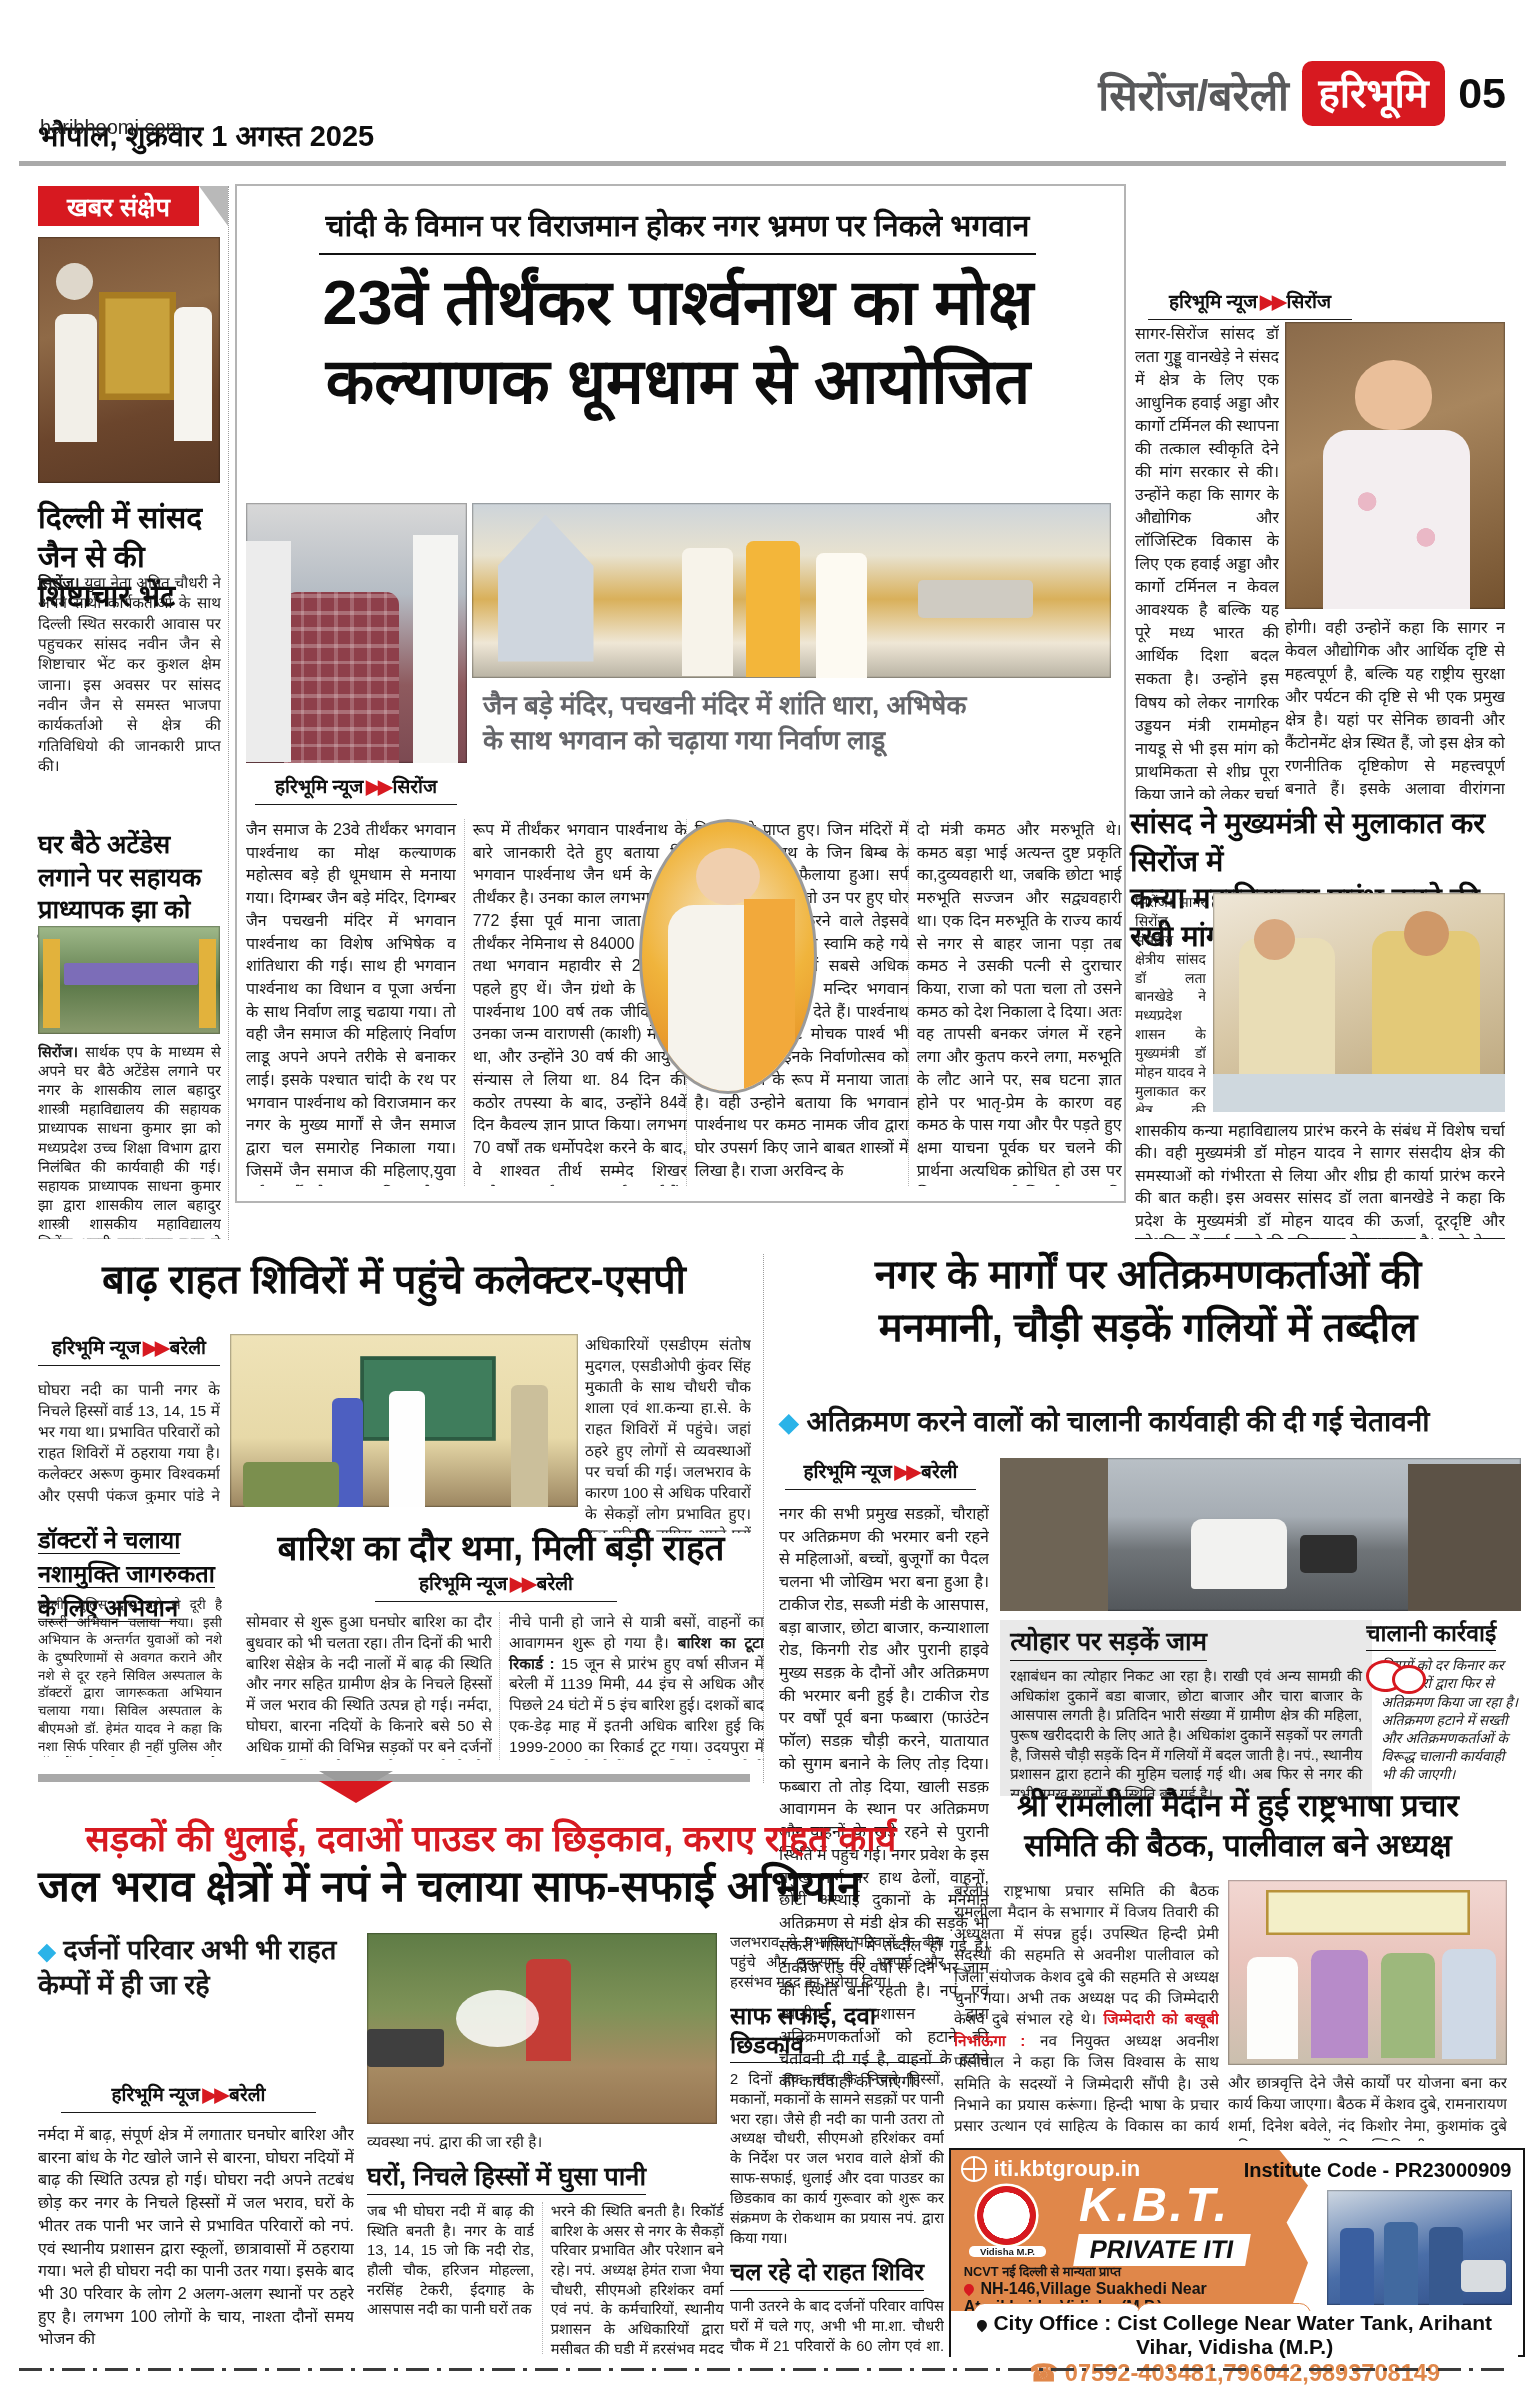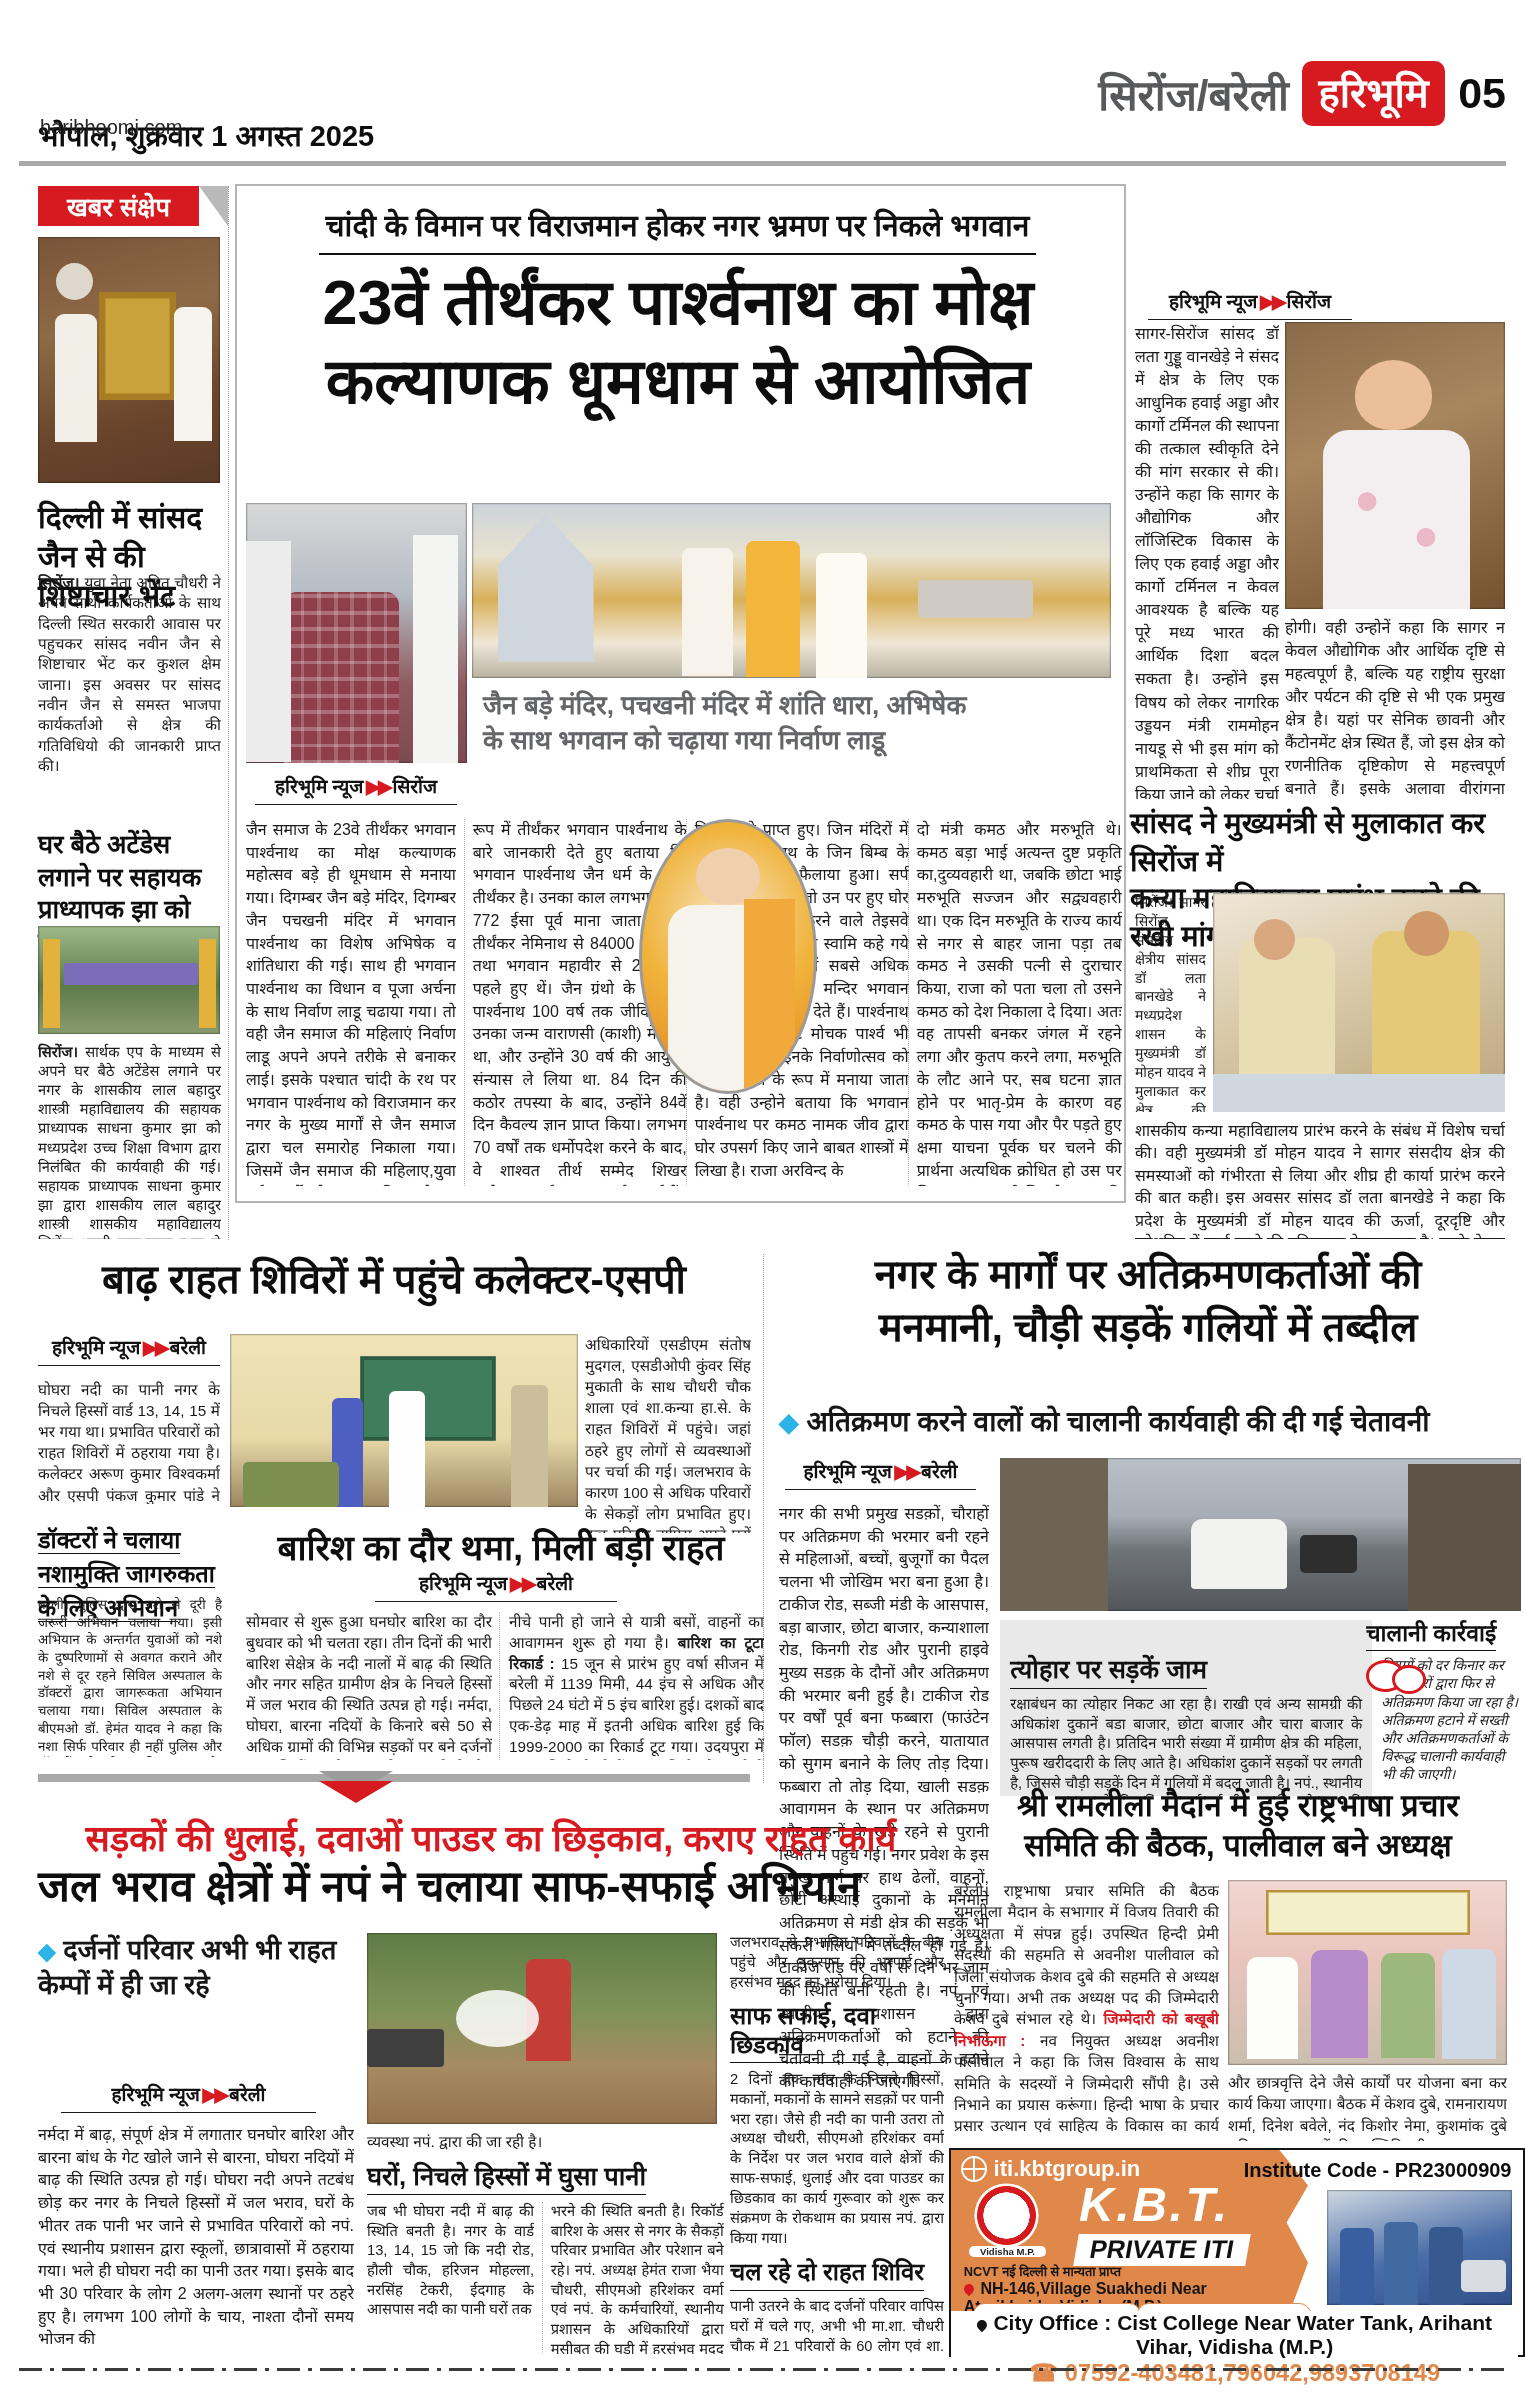--- a/index.html
+++ b/index.html
@@ -199,21 +199,21 @@
   </div>
 
   <div class="abs photo ph-street ph-frame" style="left:1000px;top:1458px;width:521px;height:153px;">
     <div class="abs" style="left:191px;top:61px;width:96px;height:70px;background:#f2f2f0;border-radius:11.5px 11.5px 3.8px 3.8px;"></div>
     <div class="abs" style="left:0;top:0;width:108px;height:153px;background:#6e6455;"></div>
     <div class="abs" style="left:408px;top:6.4px;width:113px;height:147px;background:#5c5246;"></div>
     <div class="abs" style="left:300px;top:77px;width:57px;height:38px;background:#2e2e2e;border-radius:5.1px;"></div>
   </div>
 
   <div class="abs clip" style="left:1000px;top:1620px;width:352px;height:163px;background:#e9e9e9;padding:6.4px 10.2px;">
-    <div class="subhead" style="font-size:25.5px;margin-top:28px;">त्योहार पर सड़कें जाम</div>
+    <div class="subhead" style="font-size:25.5px;">त्योहार पर सड़कें जाम</div>
     <div class="body-text justify" style="font-size:14.7px;line-height:1.34;margin-top:6.4px;">रक्षाबंधन का त्योहार निकट आ रहा है। राखी एवं अन्य सामग्री की अधिकांश दुकानें बडा बाजार, छोटा बाजार और चारा बाजार के आसपास लगती है। प्रतिदिन भारी संख्या में ग्रामीण क्षेत्र की महिला, पुरूष खरीददारी के लिए आते है। अधिकांश दुकानें सड़कों पर लगती है, जिससे चौड़ी सड़कें दिन में गलियों में बदल जाती है। नपं., स्थानीय प्रशासन द्वारा हटाने की मुहिम चलाई गई थी। अब फिर से नगर की सभी प्रमुख स्थानों पर स्थिति बन गई है।</div>
   </div>
 
   <div class="abs clip" style="left:1366px;top:1620px;width:155px;height:163px;">
     <div class="subhead" style="font-size:23px;">चालानी कार्रवाई</div>
     <div style="margin-top:5.1px;display:flex;gap:5.1px;">
       <div class="quote-bubbles">
           <div class="b1"></div>
           <div class="b2"></div>
         </div>

